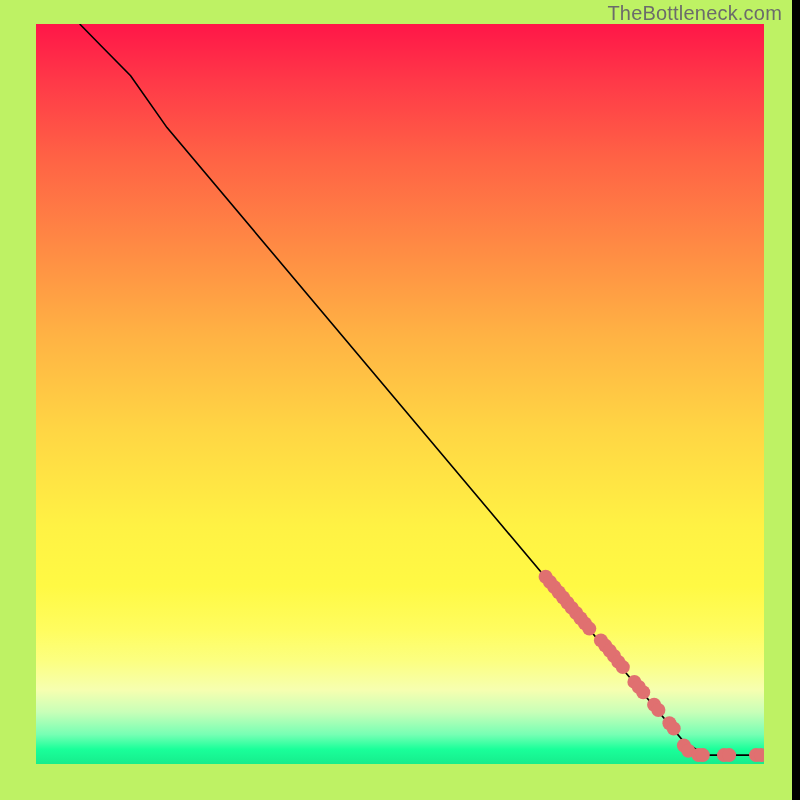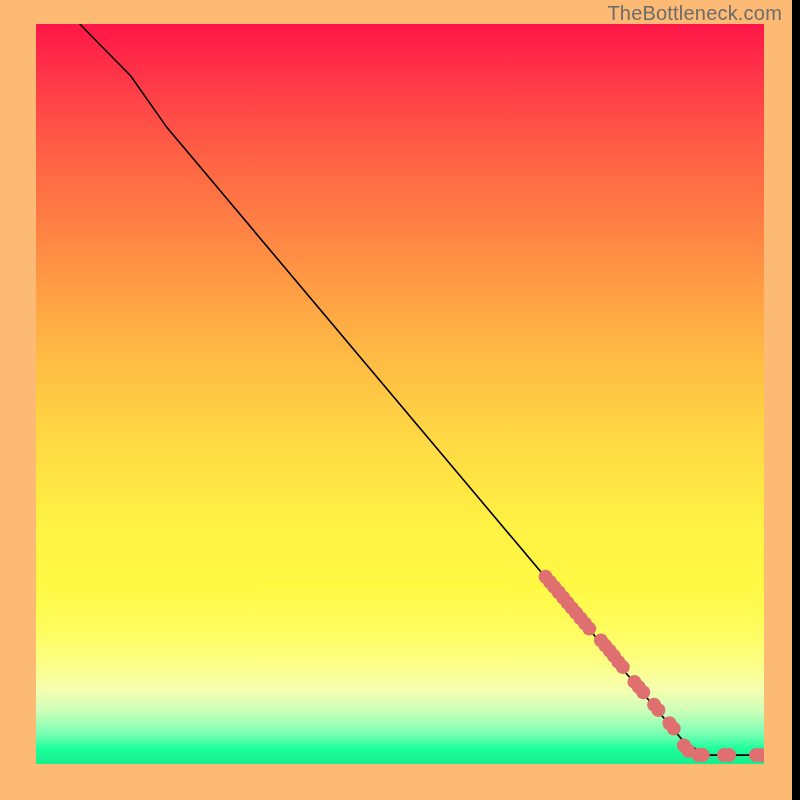--- a/index.html
+++ b/index.html
@@ -7,21 +7,21 @@
     padding: 0;
     width: 800px;
     height: 800px;
     background: #000;
     overflow: hidden;
   }
   .stage {
     position: relative;
     width: 792px;
     height: 800px;
-    background: #fdba74;
+    background: #bef264;
   }
   .plot {
     position: absolute;
     
     left: 36px;
     top: 24px;
     width: 728px;
     height: 740px;
     background: linear-gradient(
       to bottom,

